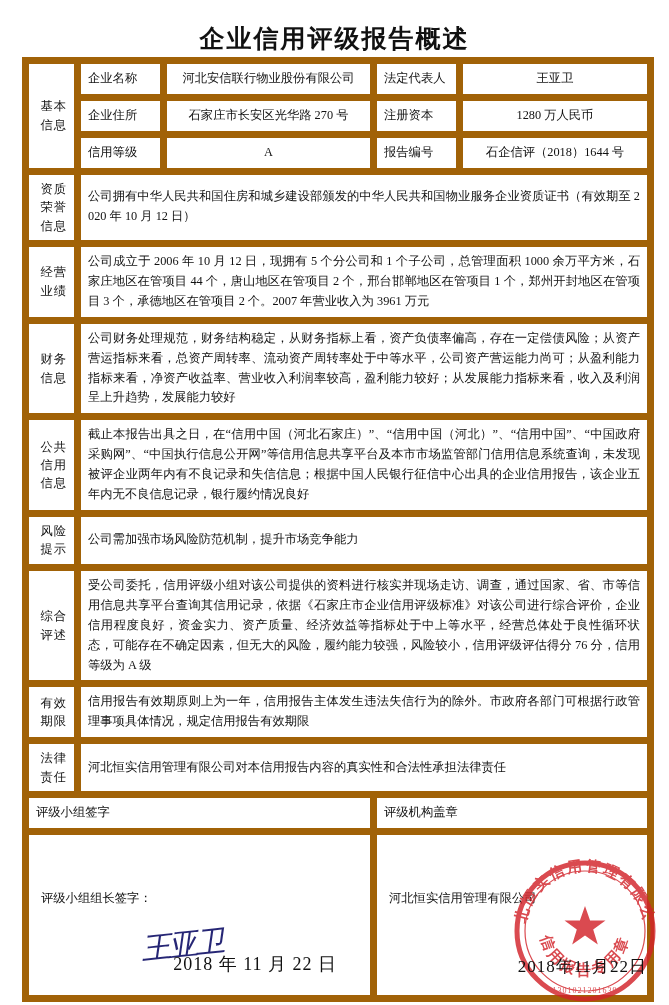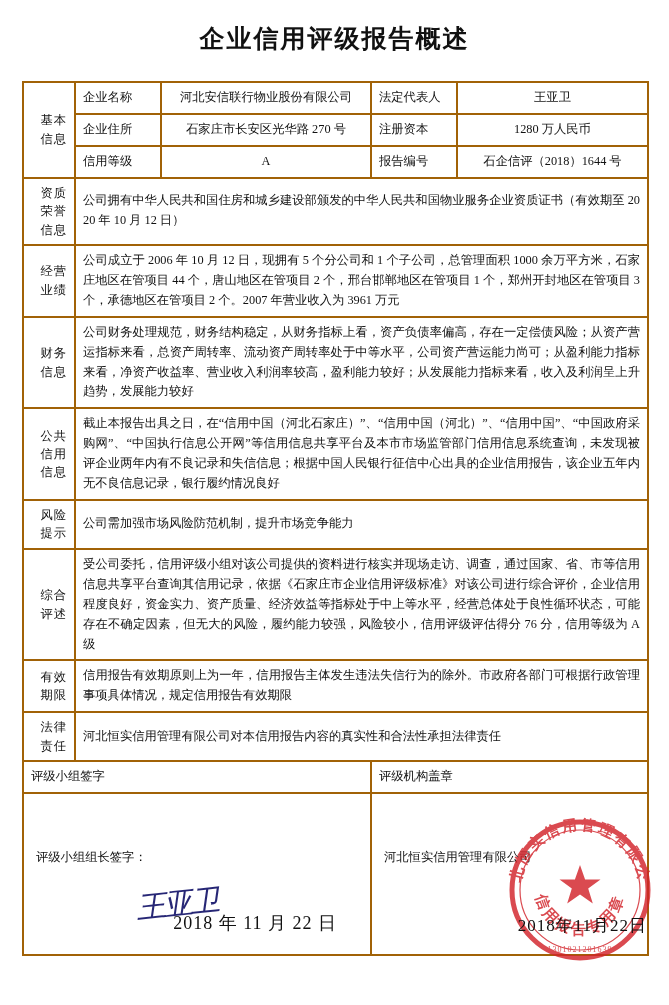--- a/index.html
+++ b/index.html
@@ -20,32 +20,32 @@
     height: 1005px;
     position: relative;
     box-sizing: border-box;
     padding: 18px 22px 10px 22px;
   }
   .doc-title {
     text-align: center;
     font-size: 25px;
     font-weight: bold;
     letter-spacing: 2px;
-    margin: 4px 0 26px 0;
+    margin: 4px 0 2px 0;
     font-family: "Liberation Serif", "DejaVu Serif", serif;
   }
   table.main {
     width: 625px;
     border-collapse: collapse;
     table-layout: fixed;
     font-size: 12.3px;
     line-height: 1.62;
   }
   table.main td {
-    border: 2px solid #a16207;
+    border: 7px solid #a16207;
     padding: 5px 7px;
     vertical-align: middle;
     word-break: break-all;
   }
   td.lbl {
     width: 52px;
     text-align: right;
     vertical-align: middle;
     letter-spacing: 1px;
     padding: 4px 2px;

